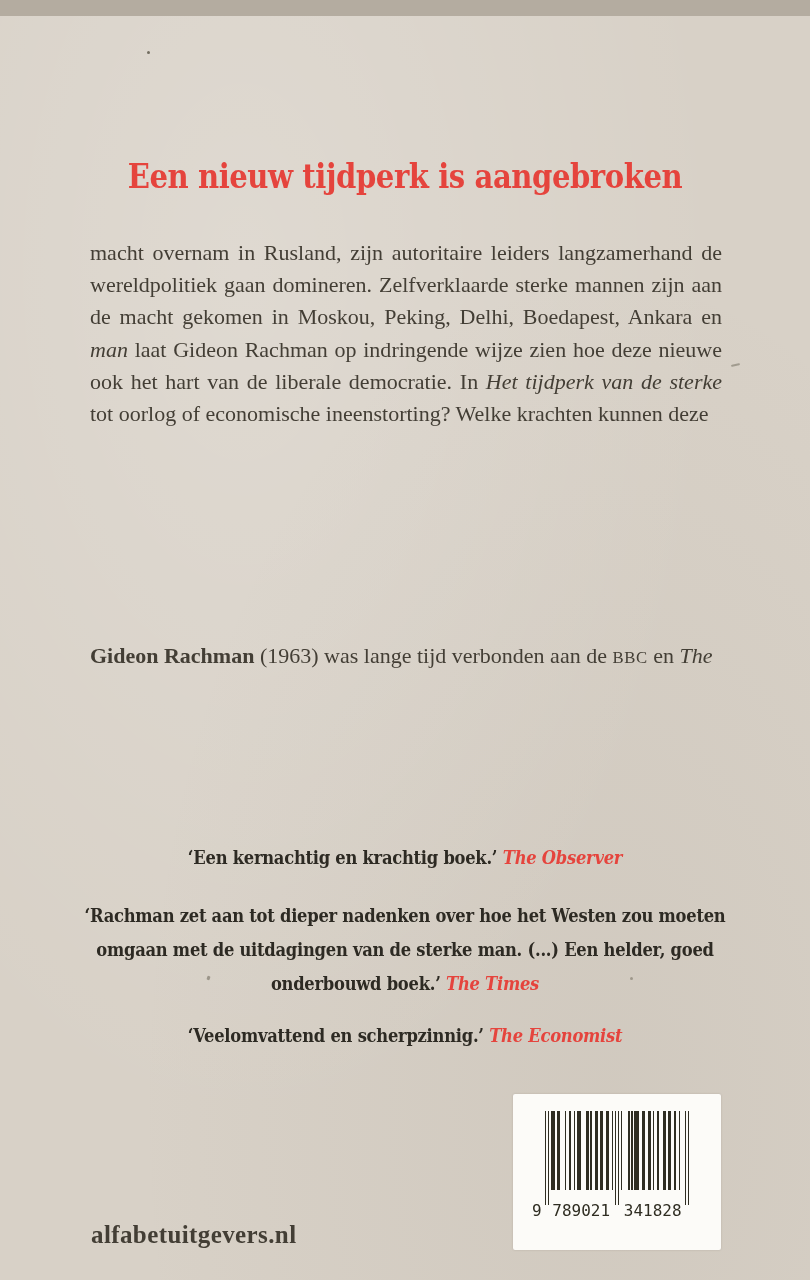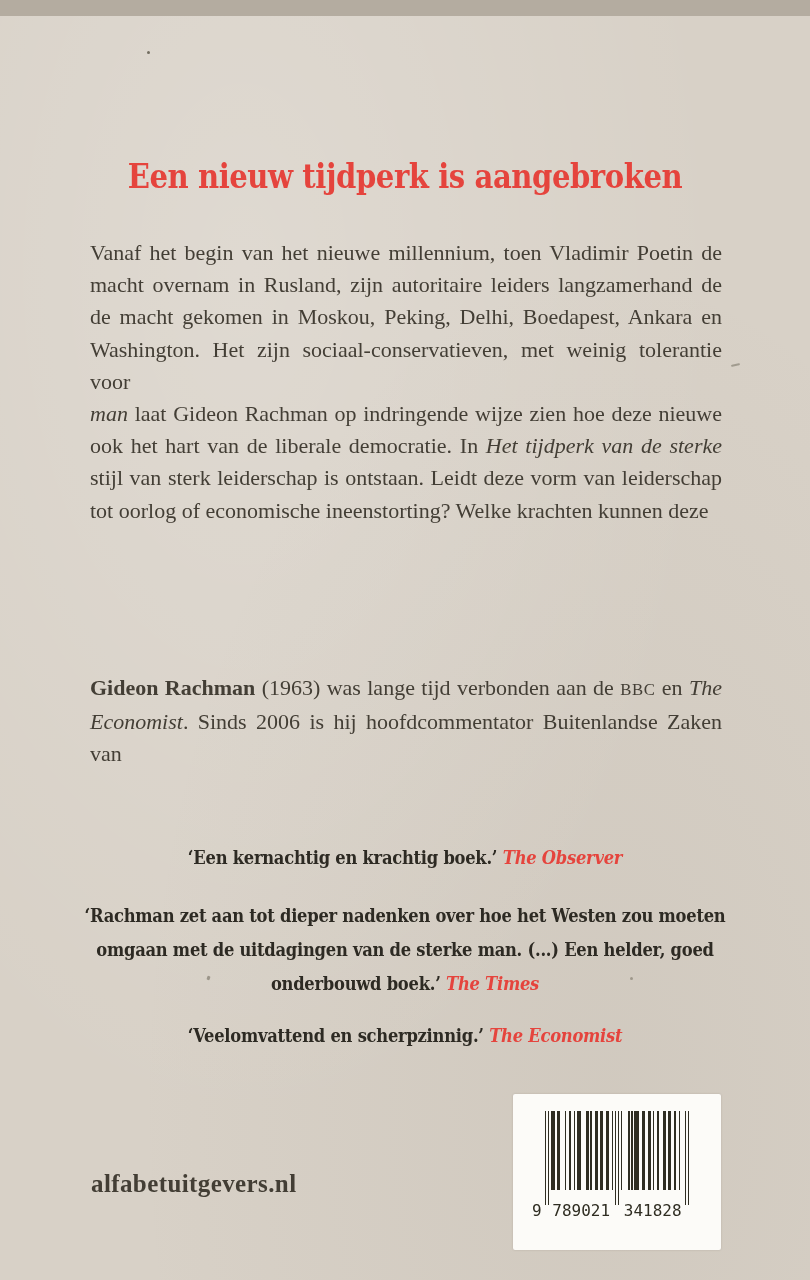--- a/index.html
+++ b/index.html
@@ -14,21 +14,21 @@
     position:absolute;left:0;right:0;top:140px;margin:0;
     text-align:center;font-family:"DejaVu Serif",serif;font-weight:bold;
     font-size:34px;line-height:40px;color:var(--accent,#e5443d);
     transform:scaleX(.855);transform-origin:center;letter-spacing:-0.5px;
   }
   .bodyblock{
     position:absolute;left:90px;width:632px;color:var(--ink,#433e35);
     font-size:22px;line-height:32.2px;
   }
   .synopsis{top:221px;}
-  .bio{top:656px;}
+  .bio{top:624px;}
   .bodyblock .line{text-align:justify;text-align-last:justify;}
   .bodyblock .line:last-child{text-align-last:auto;}
   .i{font-style:italic;}
   .b{font-weight:bold;}
   .sc{font-size:0.76em;letter-spacing:0.6px;}
   .quote{
     position:absolute;left:0;right:0;margin:0;text-align:center;
     font-family:"DejaVu Serif",serif;font-weight:bold;
     font-size:19px;line-height:34px;color:var(--quote-ink,#2d2a23);
     transform:scaleX(.86);transform-origin:center;letter-spacing:-0.3px;
@@ -38,50 +38,47 @@
   .quote-3{top:1002px;}
   .src{color:var(--accent,#e5443d);font-style:italic;}
   .barcode-box{
     position:absolute;left:513px;top:1078px;width:208px;height:156px;
     background:var(--barcode-bg,#fcfbf8);border-radius:2px;
     display:flex;align-items:flex-start;justify-content:center;
     box-shadow:0 0 2px rgba(90,85,70,.25);
   }
   .barcode-box svg{margin-top:17px;display:block;}
   .publisher{
-    position:absolute;left:91px;top:1154px;margin:0;
+    position:absolute;left:91px;top:1205px;margin:0;
     font-size:25px;font-weight:600;letter-spacing:0.4px;color:var(--ink,#433e35);
   }
   .speck{position:absolute;background:#5f5a4c;border-radius:50%;}
   .speck.s1{left:147px;top:35px;width:3px;height:3px;opacity:.85;}
   .speck.s2{left:731px;top:348px;width:9px;height:2px;border-radius:2px;transform:rotate(-12deg);opacity:.45;}
   .speck.s3{left:207px;top:960px;width:3px;height:4px;opacity:.5;border-radius:1px;transform:rotate(20deg);}
   .speck.s4{left:630px;top:961px;width:3px;height:3px;opacity:.45;}
 </style>
 </head>
 <body>
 
 <div class="cover">
 
   <h1 class="tagline">Een nieuw tijdperk is aangebroken</h1>
 
   <div class="bodyblock synopsis">
-      <div class="line"><span>Vanaf het begin van het nieuwe millennium, toen Vladimir Poetin de</span></div>
       <div class="line"><span>macht overnam in Rusland, zijn autoritaire leiders langzamerhand de</span></div>
+      <div class="line"><span>wereldpolitiek gaan domineren. Zelfverklaarde sterke mannen zijn aan</span></div>
       <div class="line"><span>de macht gekomen in Moskou, Peking, Delhi, Boedapest, Ankara en</span></div>
-      <div class="line"><span>Washington. Het zijn sociaal-conservatieven, met weinig tolerantie voor</span></div>
       <div class="line"><span class="i">man</span><span> laat Gideon Rachman op indringende wijze zien hoe deze nieuwe</span></div>
       <div class="line"><span>ook het hart van de liberale democratie. In </span><span class="i">Het tijdperk van de sterke</span></div>
-      <div class="line"><span>stijl van sterk leiderschap is ontstaan. Leidt deze vorm van leiderschap</span></div>
       <div class="line"><span>tot oorlog of economische ineenstorting? Welke krachten kunnen deze</span></div>
     </div>
 
   <div class="bodyblock bio">
       <div class="line"><span class="b">Gideon Rachman</span><span> (1963) was lange tijd verbonden aan de </span><span class="sc">BBC</span><span> en </span><span class="i">The</span></div>
-      <div class="line"><span class="i">Economist</span><span>. Sinds 2006 is hij hoofdcommentator Buitenlandse Zaken van</span></div>
     </div>
 
   <div class="quote quote-1">
       <div class="line"><span>‘Een kernachtig en krachtig boek.’ </span><span class="src">The Observer</span></div>
     </div>
   <div class="quote quote-2">
       <div class="line"><span>‘Rachman zet aan tot dieper nadenken over hoe het Westen zou moeten</span></div>
       <div class="line"><span>omgaan met de uitdagingen van de sterke man. (...) Een helder, goed</span></div>
       <div class="line"><span>onderbouwd boek.’ </span><span class="src">The Times</span></div>
     </div>

